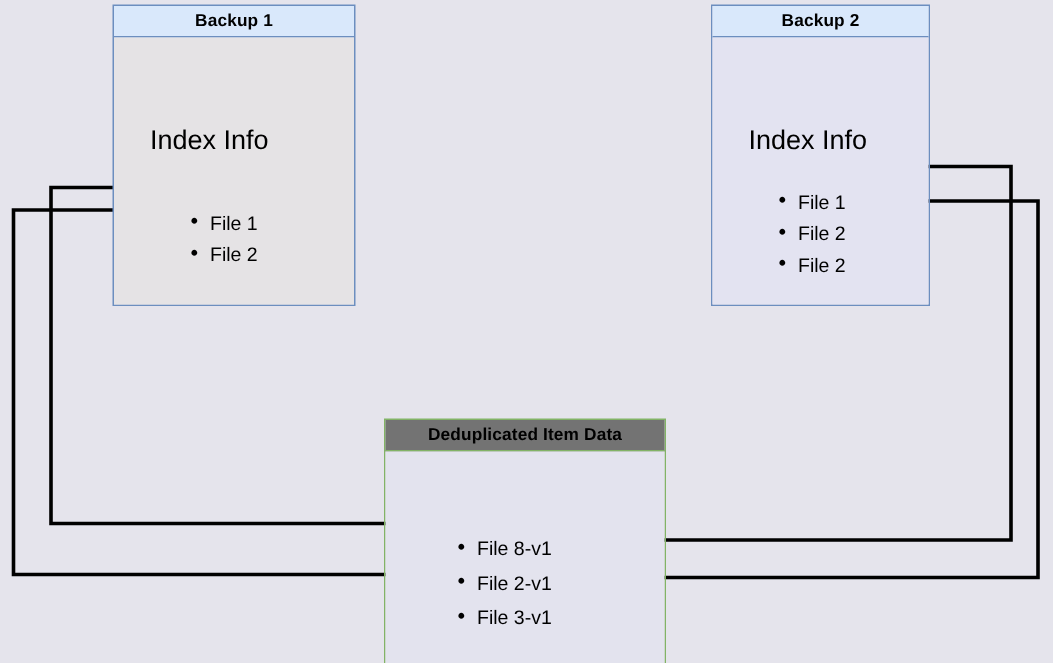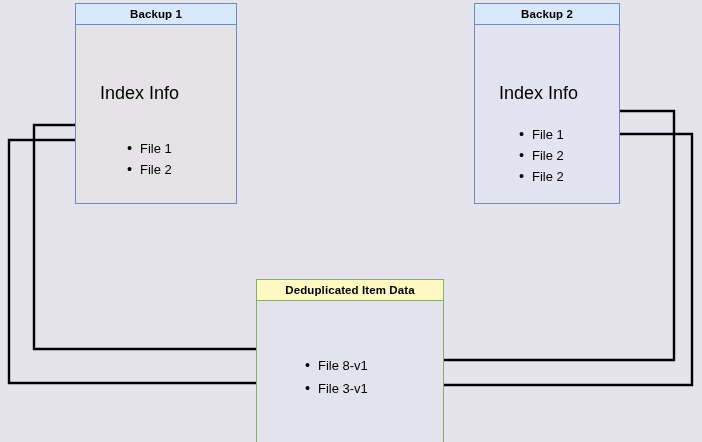--- a/index.html
+++ b/index.html
@@ -45,21 +45,21 @@
     line-height: 20px;
     text-align: center;
     font-size: 11.5px;
     font-weight: bold;
     color: #000;
     background: #d9e8fb;
     border-bottom: 1px solid #6c8ebf;
     letter-spacing: 0.1px;
   }
   .box.green .box-title {
-    background: #fef9c3;
+    background: #737373;
     border-bottom-color: #82b366;
   }
   .box-body {
     flex: 1;
     position: relative;
     background: #e5e3e5;
   }
   .box.lav .box-body {
     background: #e3e3f1;
   }
@@ -153,18 +153,19 @@
         <li>File 2</li>
       </ul>
     </div>
   </div>
 
   <div class="box green" id="dedup">
     <div class="box-title">Deduplicated Item Data</div>
     <div class="box-body">
       <ul class="file-list">
         <li>File 8-v1</li>
+        <li>File 2-v1</li>
         <li>File 3-v1</li>
       </ul>
     </div>
   </div>
 
 </div>
 
 </body></html>

